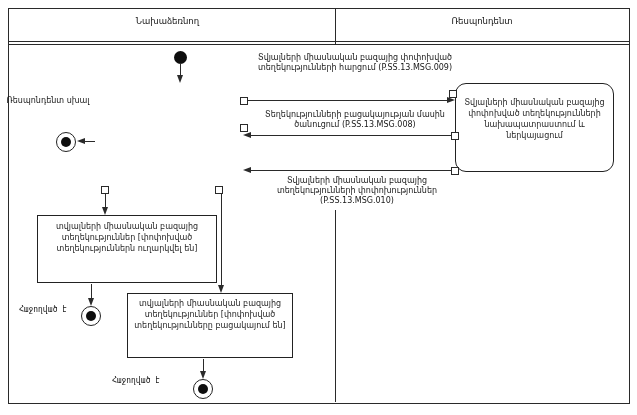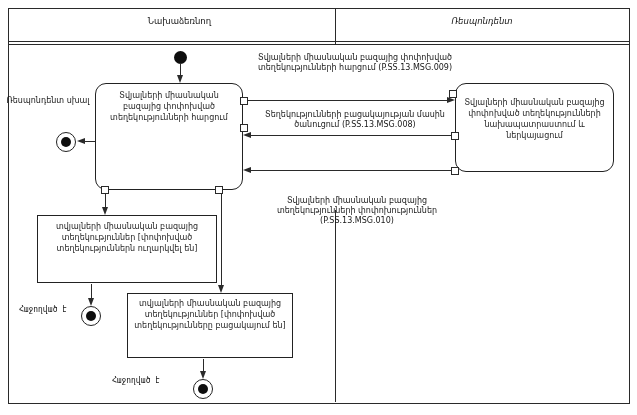--- a/index.html
+++ b/index.html
@@ -32,32 +32,31 @@
   .arrow-down{position:absolute;width:0;height:0;border-left:3.5px solid transparent;border-right:3.5px solid transparent;border-top:8px solid #2a2a2a;}
   .port{position:absolute;width:6px;height:6px;background:#fff;border:1px solid #2a2a2a;}
 </style>
 </head>
 <body>
 
 <div class="canvas">
 
   <div class="frame"></div>
 
-  <div class="lane-header" style="left:16px;width:327px;">Նախաձեռնող</div>
-  <div class="lane-header" style="left:335px;width:294px;font-style:italic;">Ռեսպոնդենտ</div>
+  <div class="lane-header" style="left:4px;width:327px;">Նախաձեռնող</div>
+  <div class="lane-header" style="left:335px;width:294px;">Ռեսպոնդենտ</div>
   <div class="hline" style="left:8px;top:41px;width:621px;"></div>
   <div class="hline" style="left:8px;top:44px;width:621px;"></div>
   <div class="vline" style="left:335px;top:8px;height:36px;"></div>
   <div class="vline" style="left:335px;top:210px;height:192px;"></div>
 
   <div class="initial-node" style="left:174px;top:51px;"></div>
   <div class="vline" style="left:180px;top:63px;height:13px;"></div>
   <div class="arrow-down" style="left:177px;top:75px;"></div>
 
-  <div class="activity" style="left:95px;top:83px;width:148px;height:107px;padding:6px 7px 0 7px;">Տվյալների միասնական բազայից փոփոխված տեղեկությունների հարցում</div>
 
   <div class="lbl" style="left:6px;top:96px;width:84px;">Ռեսպոնդենտ սխալ</div>
   <div class="hline" style="left:84px;top:141px;width:11px;"></div>
   <div class="arrow-left" style="left:77px;top:138px;"></div>
   <div class="final-outer" style="left:56px;top:132px;">
     <div class="final-inner"></div>
   </div>
 
   <div class="activity" style="left:455px;top:83px;width:159px;height:89px;padding:13px 8px 0 8px;">Տվյալների միասնական բազայից փոփոխված տեղեկությունների նախապատրաստում և ներկայացում</div>
 
@@ -69,21 +68,21 @@
 
   <div class="lbl" style="left:252px;top:110px;width:206px;">Տեղեկությունների բացակայության մասին ծանուցում (P.SS.13.MSG.008)</div>
   <div class="hline" style="left:250px;top:135px;width:202px;"></div>
   <div class="arrow-left" style="left:243px;top:132px;"></div>
   <div class="port" style="left:240px;top:124px;"></div>
   <div class="port" style="left:451px;top:132px;"></div>
 
   <div class="hline" style="left:250px;top:170px;width:202px;"></div>
   <div class="arrow-left" style="left:243px;top:167px;"></div>
   <div class="port" style="left:451px;top:167px;"></div>
-  <div class="lbl" style="left:262px;top:176px;width:190px;margin-top:20px;">Տվյալների միասնական բազայից տեղեկությունների փոփոխություններ (P.SS.13.MSG.010)</div>
+  <div class="lbl" style="left:262px;top:176px;width:190px;">Տվյալների միասնական բազայից տեղեկությունների փոփոխություններ (P.SS.13.MSG.010)</div>
 
   <div class="port" style="left:101px;top:186px;"></div>
   <div class="port" style="left:215px;top:186px;"></div>
 
   <div class="vline" style="left:105px;top:194px;height:14px;"></div>
   <div class="arrow-down" style="left:102px;top:207px;"></div>
 
   <div class="objectbox" style="left:37px;top:215px;width:180px;height:68px;padding:5px 6px 0 6px;">տվյալների միասնական բազայից տեղեկություններ [փոփոխված տեղեկություններն ուղարկվել են]</div>
 
   <div class="vline" style="left:221px;top:194px;height:91px;"></div>

